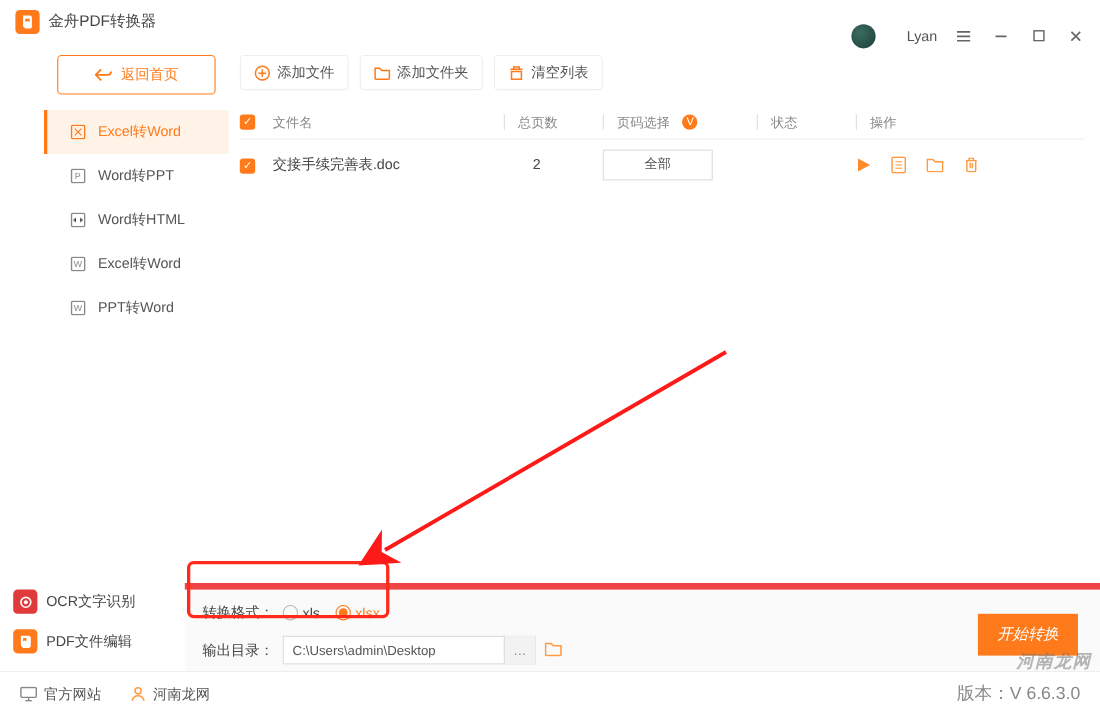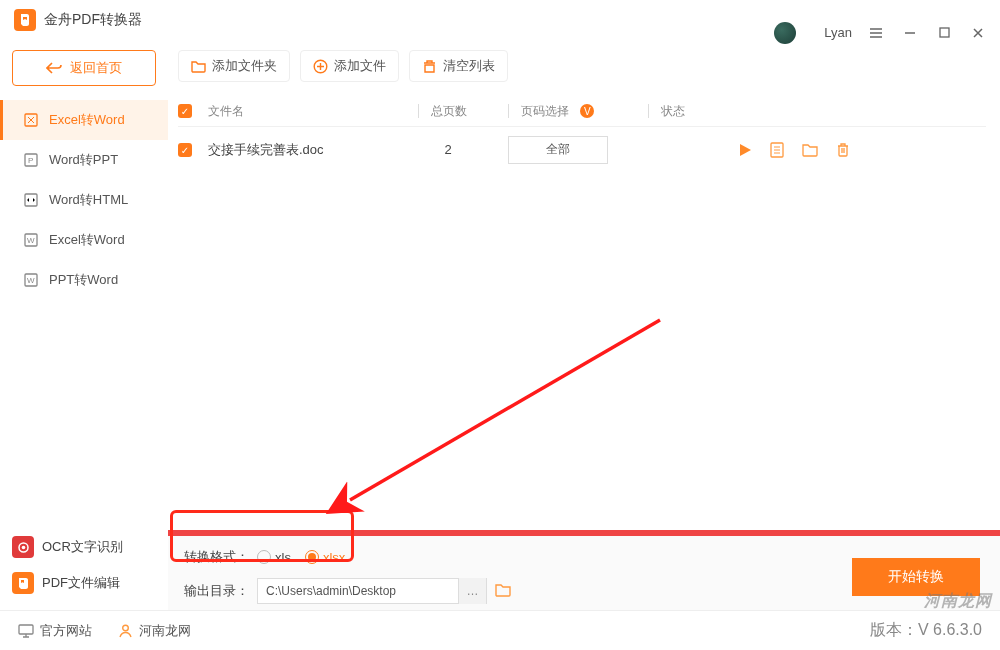--- a/index.html
+++ b/index.html
@@ -9,21 +9,21 @@
   .titlebar { height:40px; display:flex; align-items:center; padding:0 12px 0 14px; }
   .logo-box { width:22px; height:22px; background:#ff7a1a; border-radius:4px; display:flex; align-items:center; justify-content:center; margin-right:8px; }
   .app-title { font-size:14px; color:#444; }
   .titlebar-right { margin-left:auto; display:flex; align-items:center; gap:14px;margin-top:25px; }
   .avatar { width:22px; height:22px; border-radius:50%; background:radial-gradient(circle at 35% 35%,#3a6b5f,#1d3f38); }
   .gem { width:14px; height:14px; background:#e03a3a; transform:rotate(45deg); border-radius:2px; }
   .user-name { font-size:13px; color:#555; }
   .win-btn { width:20px; height:20px; display:flex; align-items:center; justify-content:center; color:#666; cursor:pointer; }
 
   
-  .main { display:flex; height:560px; }
+  .main { display:flex; height:560px;padding-left:40px; }
   .sidebar { width:168px; padding:10px 0; }
   .back-btn { margin:0 12px 14px 12px; height:36px; border:1px solid #ff7a1a; border-radius:4px; display:flex; align-items:center; justify-content:center; gap:8px; color:#ff7a1a; font-size:13px; cursor:pointer; background:#fff; }
   .nav-item { height:40px; display:flex; align-items:center; gap:10px; padding-left:20px; font-size:13px; color:#555; cursor:pointer; border-left:3px solid transparent; }
   .nav-item.active { background:#fff3e8; color:#ff7a1a; border-left-color:#ff7a1a; }
   .nav-ico { width:16px; height:16px; display:flex; align-items:center; justify-content:center; }
 
   
   .content { flex:1; padding:10px 14px 0 10px; }
   .toolbar { display:flex; gap:10px; }
   .tool-btn { height:32px; padding:0 12px; border:1px solid #eee; border-radius:4px; background:#fff; display:flex; align-items:center; gap:6px; color:#ff7a1a; font-size:13px; cursor:pointer; }
@@ -47,21 +47,21 @@
   .quick-ico { width:22px; height:22px; border-radius:4px; display:flex; align-items:center; justify-content:center; }
   .bottom-right { flex:1; background:#fafafa; border-top:6px solid #ef4444; padding:12px 18px 8px 16px; position:relative; }
   .format-row { display:flex; align-items:center; gap:8px; font-size:13px; color:#444; }
   .radio { width:14px; height:14px; border:1px solid #bbb; border-radius:50%; display:inline-flex; align-items:center; justify-content:center; }
   .radio.sel { border-color:#ff7a1a; }
   .radio.sel::after { content:""; width:8px; height:8px; background:#ff7a1a; border-radius:50%; }
   .output-row { display:flex; align-items:center; gap:8px; font-size:13px; margin-top:12px; color:#444; }
   .output-box { width:230px; height:26px; border:1px solid #ddd; background:#fff; display:flex; align-items:center; }
   .output-box input { flex:1; border:none; padding:0 8px; font-size:12px; color:#555; outline:none; background:transparent; }
   .output-more { width:28px; height:26px; border-left:1px solid #ddd; background:#f2f2f2; display:flex; align-items:center; justify-content:center; color:#888; font-size:12px; cursor:pointer; }
-  .start-btn { position:absolute; right:20px; top:22px; width:128px; height:38px; background:#ff7a1a; color:#fff; border:none; font-size:14px; cursor:pointer; }
+  .start-btn { position:absolute; right:20px; top:22px; width:91px; height:38px; background:#ff7a1a; color:#fff; border:none; font-size:14px; cursor:pointer;font-style:italic; }
 
   
   .footer { position:absolute; bottom:0; left:0; right:0; height:40px; border-top:1px solid #eee; display:flex; align-items:center; padding:0 18px; font-size:13px; color:#555; }
   .footer-link { display:flex; align-items:center; gap:6px; margin-right:26px; cursor:pointer; }
   .footer-right { margin-left:auto; color:#888; font-size:16px; }
 
   
   .hl-box { position:absolute; left:170px; top:510px; width:184px; height:52px; border:3px solid #ff2a1a; border-radius:6px; pointer-events:none; }
   .arrow-svg { position:absolute; left:320px; top:310px; pointer-events:none; }
   .watermark { position:absolute; right:8px; bottom:38px; font-size:16px; font-style:italic; color:rgba(120,120,120,.55); letter-spacing:1px; font-weight:bold; }
@@ -155,31 +155,31 @@
             <text x="3" y="10" font-size="8" fill="#888">W</text>
           </svg>
         </span>
       <span>PPT转Word</span>
     </div>
   </div>
 
   <div class="content">
     <div class="toolbar">
       <button class="tool-btn">
-        <svg width="15" height="13">
-            <path fill="none" stroke="#ff7a1a" stroke-width="1.4" d="M1 2h4l2 2h7v7c0 .5-.5 1-1 1H2c-.5 0-1-.5-1-1V2z"></path>
-          </svg>
-        <span style="color:#555">添加文件夹</span>
-      </button>
-      <button class="tool-btn">
         <svg width="15" height="15">
             <circle cx="7.5" cy="7.5" r="6.3" fill="none" stroke="#ff7a1a" stroke-width="1.4"></circle>
             <path stroke="#ff7a1a" stroke-width="1.4" d="M7.5 4v7M4 7.5h7"></path>
           </svg>
         <span style="color:#555">添加文件</span>
+      </button>
+      <button class="tool-btn">
+        <svg width="15" height="13">
+            <path fill="none" stroke="#ff7a1a" stroke-width="1.4" d="M1 2h4l2 2h7v7c0 .5-.5 1-1 1H2c-.5 0-1-.5-1-1V2z"></path>
+          </svg>
+        <span style="color:#555">添加文件夹</span>
       </button>
       <button class="tool-btn">
         <svg width="15" height="15">
             <path fill="none" stroke="#ff7a1a" stroke-width="1.4" d="M3 6h9v7H3zM2 4h11M5 4V2h5v2"></path>
           </svg>
         <span style="color:#555">清空列表</span>
       </button>
     </div>
 
     <div class="table">
@@ -189,20 +189,24 @@
           </span>
         <span>文件名</span>
         <span>
             <span class="vsep"></span>
             <span>总页数</span>
           </span>
         <span><span class="vsep"></span><span>页码选择</span>&nbsp;<span class="v-badge">V</span></span>
         <span>
             <span class="vsep"></span>
             <span>状态</span>
+          </span>
+        <span>
+            <span class="vsep"></span>
+            <span>操作</span>
           </span>
       </div>
       <div class="table-row">
         <span><span class="ck">✓</span></span>
         <span>交接手续完善表.doc</span>
         <span style="text-align:center;padding-right:30px;">2</span>
         <span><button class="page-select-btn">全部</button></span>
         <span></span>
         <span class="row-actions">
           <span>

